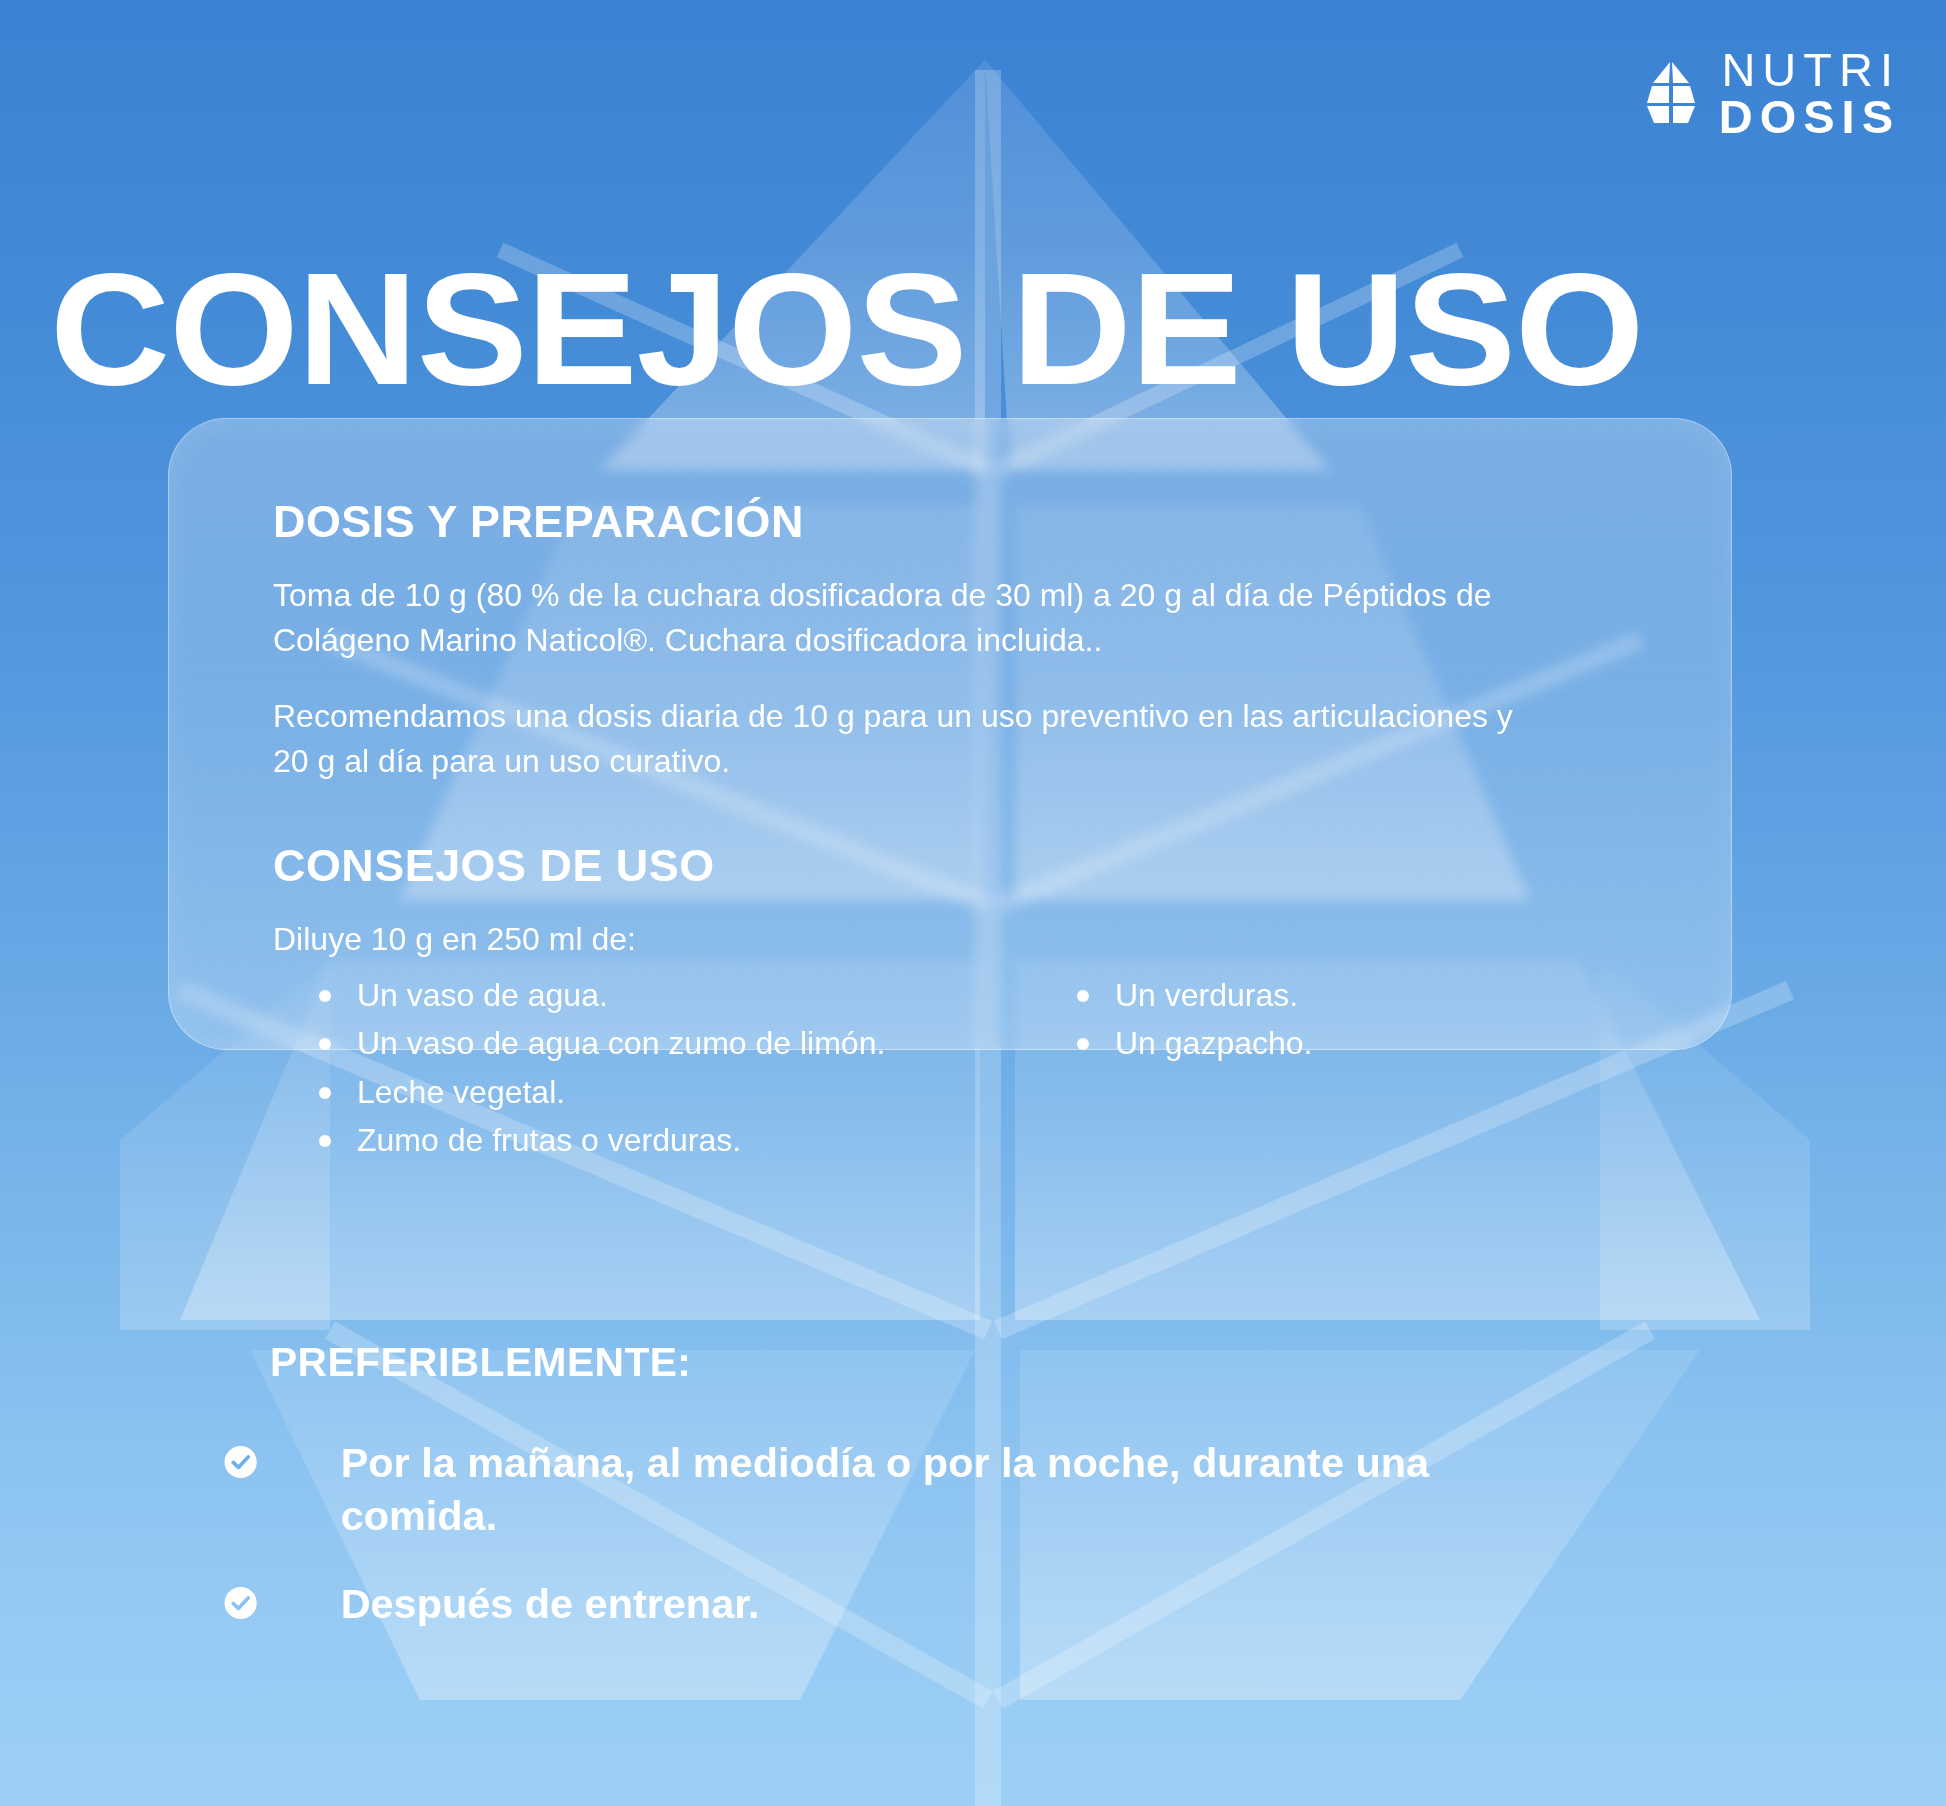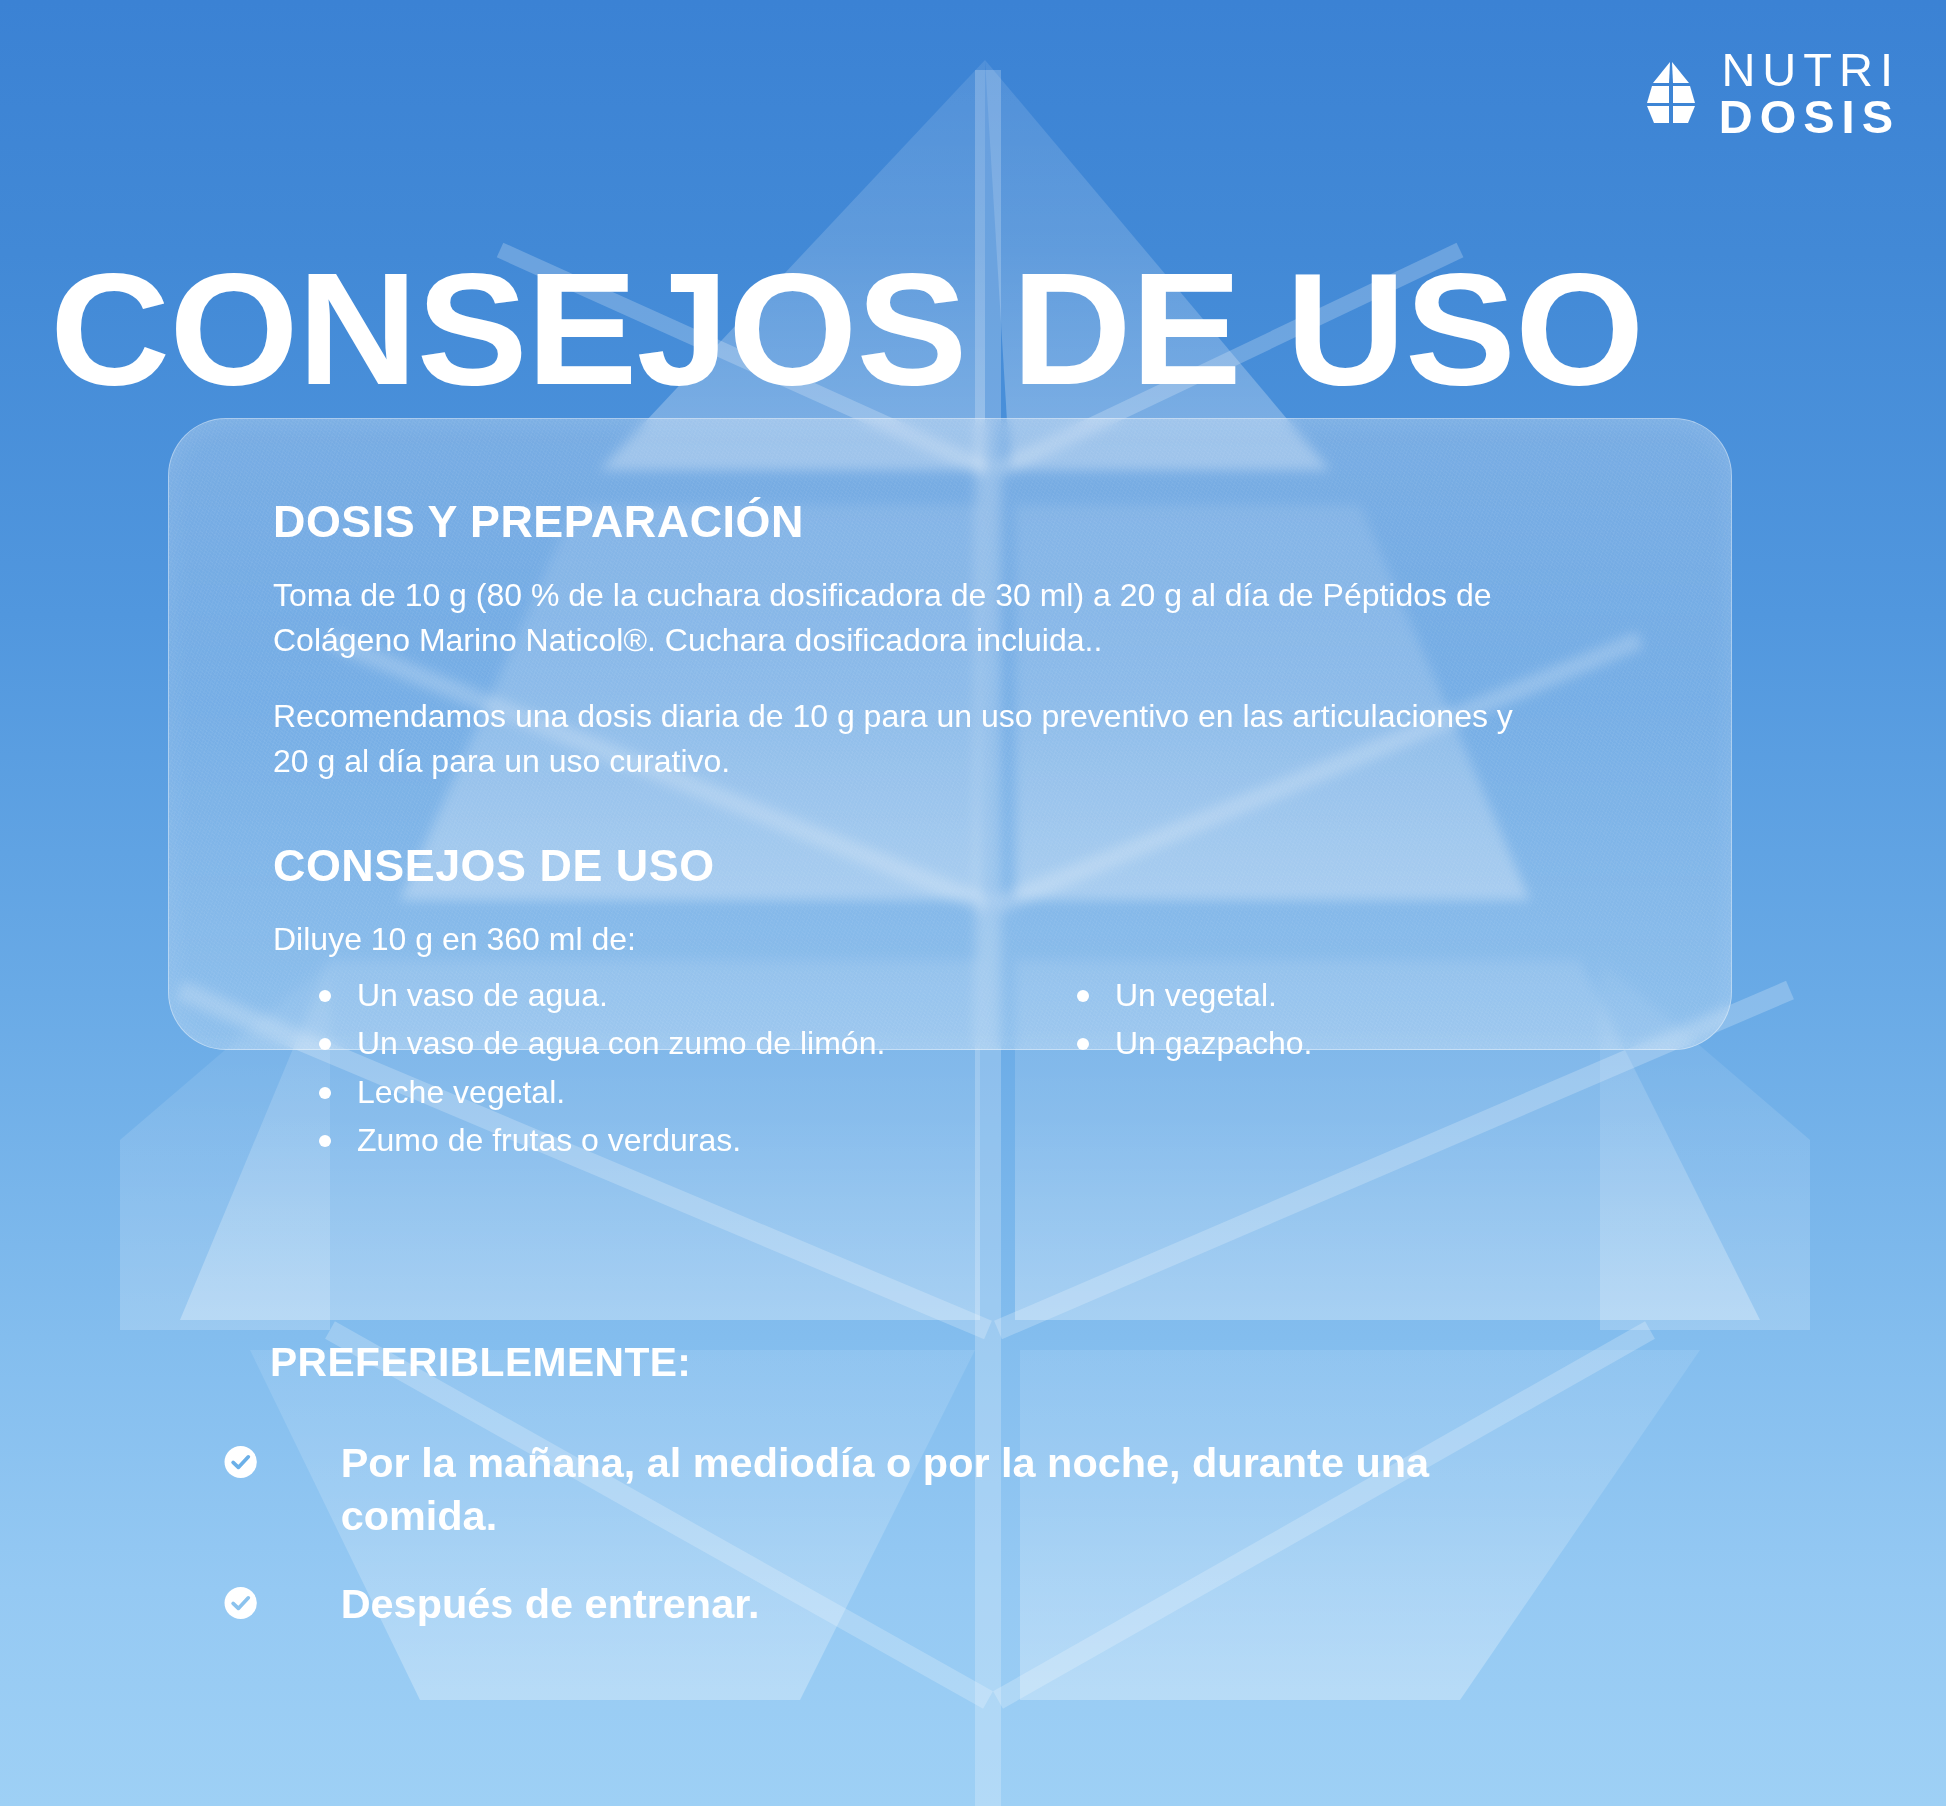--- a/index.html
+++ b/index.html
@@ -271,21 +271,21 @@
     <div class="card-inner">
 
       <h2 class="card-h">DOSIS Y PREPARACIÓN</h2>
 
       <p class="card-p">Toma de 10 g (80 % de la cuchara dosificadora de 30 ml) a 20 g al día de Péptidos de Colágeno Marino Naticol®. Cuchara dosificadora incluida..</p>
 
       <p class="card-p tight">Recomendamos una dosis diaria de 10 g para un uso preventivo en las articulaciones y 20 g al día para un uso curativo.</p>
 
       <h2 class="card-h second">CONSEJOS DE USO</h2>
 
-      <p class="card-p lead">Diluye 10 g en 360 ml de:</p>
+      <p class="card-p lead">Diluye 10 g en 250 ml de:</p>
 
       <div class="bullet-cols">
 
         <div class="bullet-col left">
           <ul class="bullet-list">
             <li>
               <span class="dot"></span>
               <span>Un vaso de agua.</span>
             </li>
             <li>
@@ -300,21 +300,21 @@
               <span class="dot"></span>
               <span>Zumo de frutas o verduras.</span>
             </li>
           </ul>
         </div>
 
         <div class="bullet-col right">
           <ul class="bullet-list">
             <li>
               <span class="dot"></span>
-              <span>Un vegetal.</span>
+              <span>Un verduras.</span>
             </li>
             <li>
               <span class="dot"></span>
               <span>Un gazpacho.</span>
             </li>
           </ul>
         </div>
 
       </div>
     </div>

